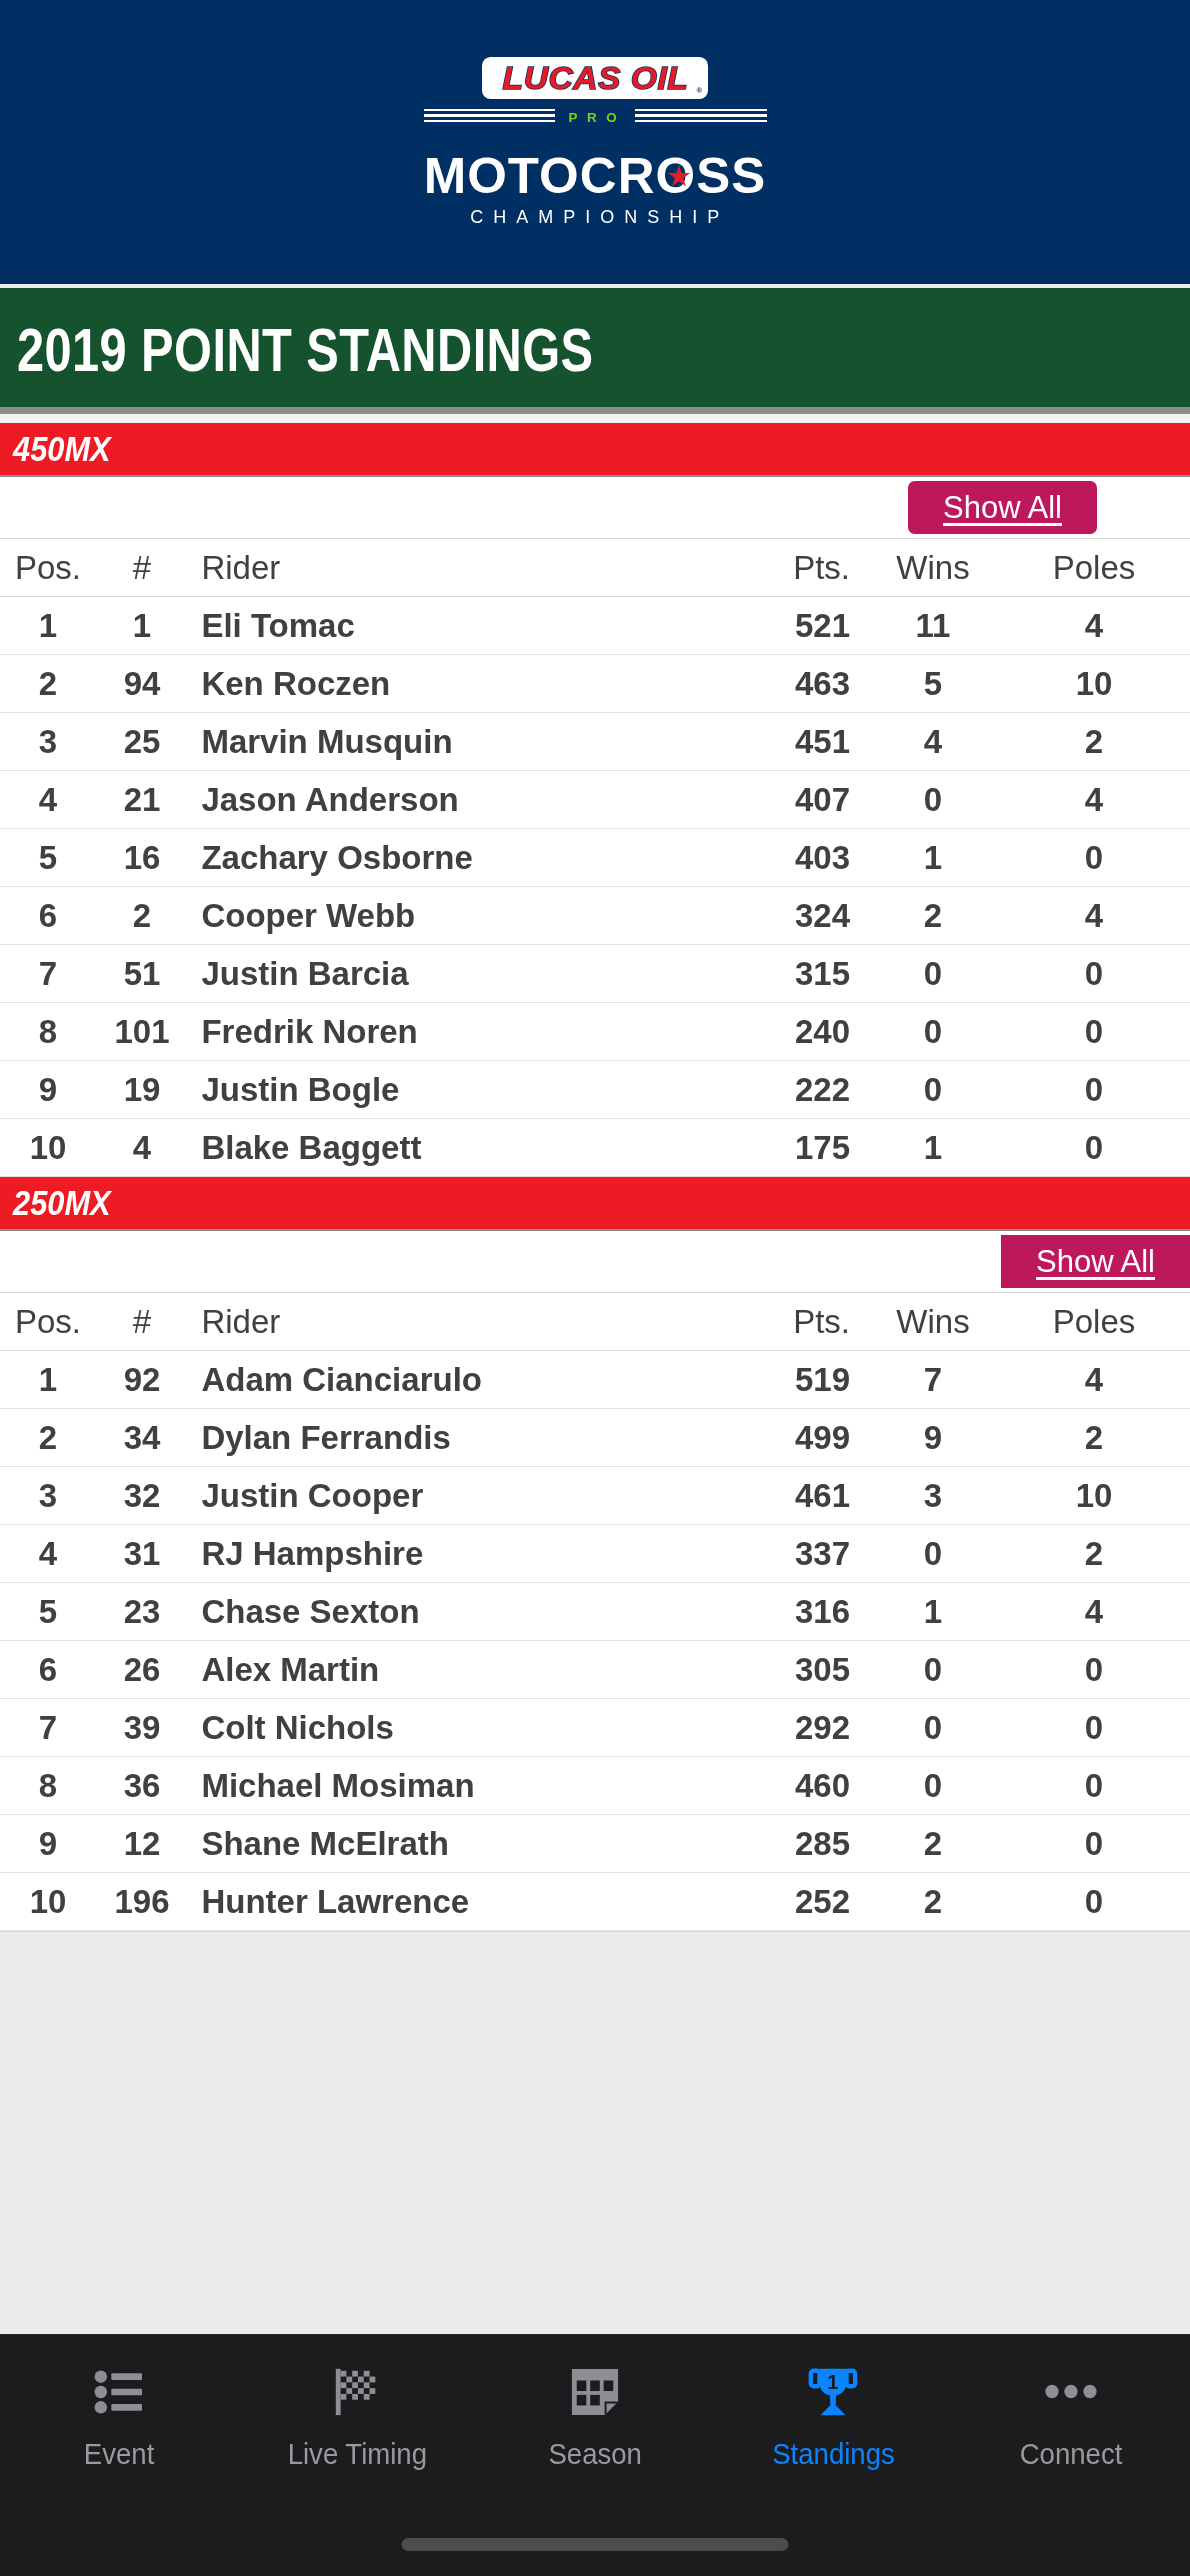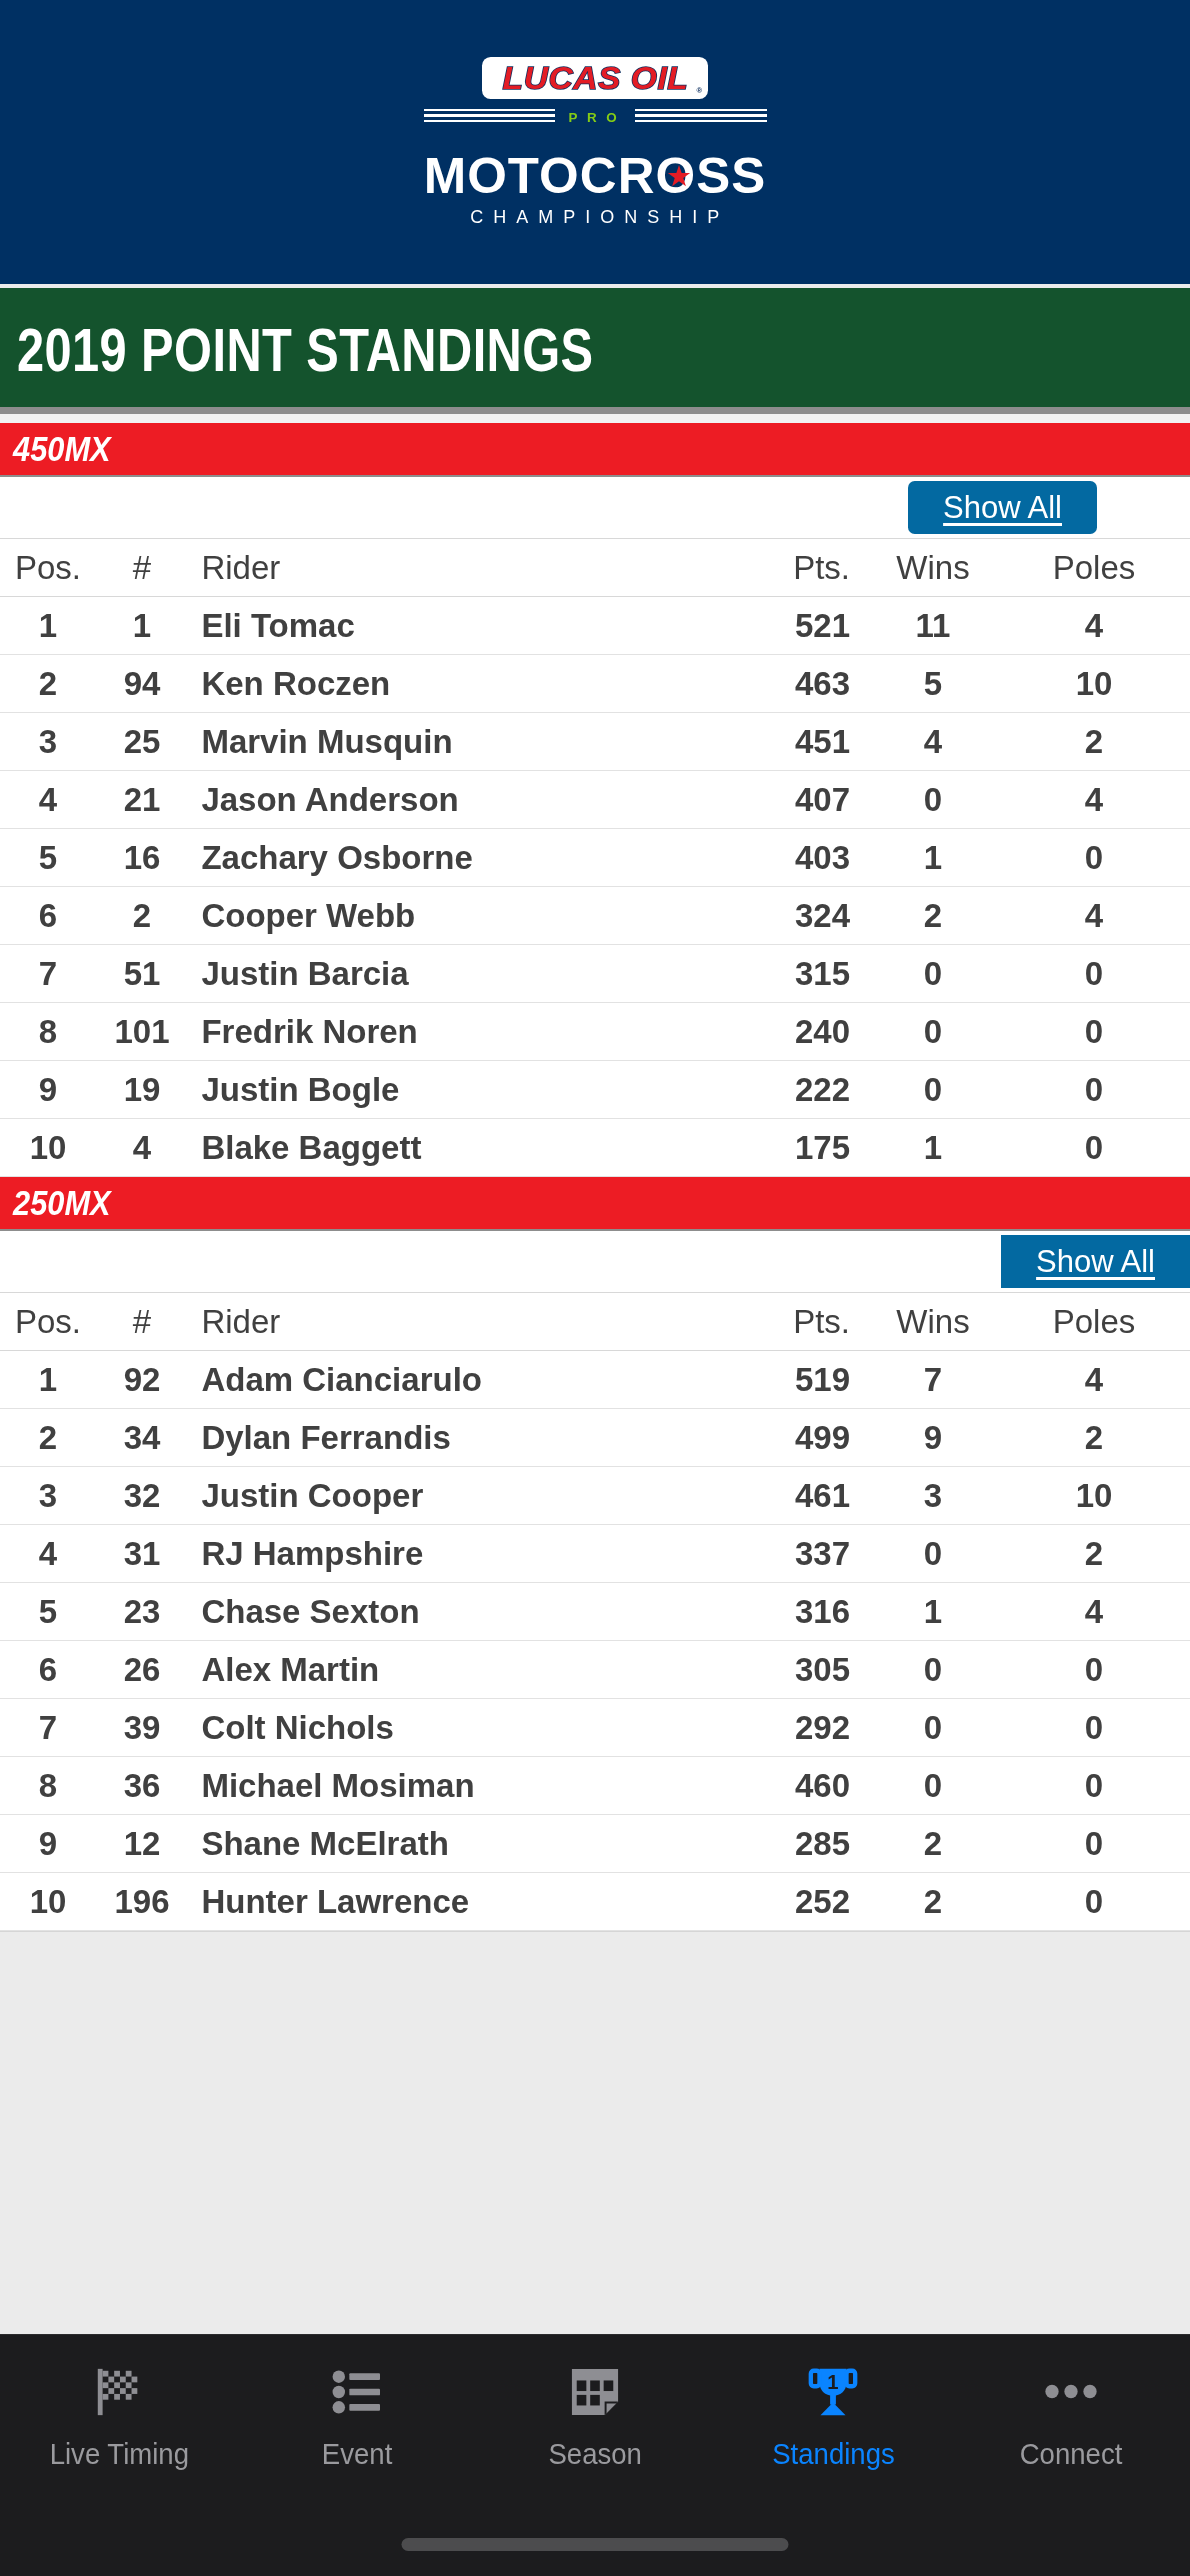--- a/index.html
+++ b/index.html
@@ -121,21 +121,21 @@
     margin-left:13.4px; white-space:nowrap;
   }
 
   
   .showall-row{
     width:1190px; height:61px; background:#ffffff;
     display:flex; align-items:center; justify-content:flex-end;
     position:relative;
   }
   .showall-btn{
-    background:#0369a1; border:none; cursor:pointer;
+    background:#be185d; border:none; cursor:pointer;
     height:53px; display:flex; align-items:center; justify-content:center;
     padding:0 35px;
     border-radius:6.7px;
   }
   .showall-btn.flush{ border-radius:0; }
   .showall-label{
     color:#ffffff; font-size:31px; font-weight:normal;
     text-decoration:underline; text-underline-offset:4.8px;
     font-family:"Liberation Sans", sans-serif;
     white-space:nowrap;
@@ -472,20 +472,34 @@
             <td class="ta-c">2</td>
             <td class="ta-c">0</td>
           </tr>
       </tbody>
     </table>
 
     <div class="filler" style="height:422px;"></div>
   </div>
 
   <div class="tabbar">
+
+    <div class="tab">
+      <div class="tab-icon">
+        <svg width="50" height="46" viewBox="0 0 52 48">
+          <circle cx="7" cy="8" r="6.5" fill="#8e8e93"></circle>
+          <rect x="18" y="4.5" width="32" height="7" rx="1" fill="#8e8e93"></rect>
+          <circle cx="7" cy="24" r="6.5" fill="#8e8e93"></circle>
+          <rect x="18" y="20.5" width="32" height="7" rx="1" fill="#8e8e93"></rect>
+          <circle cx="7" cy="40" r="6.5" fill="#8e8e93"></circle>
+          <rect x="18" y="36.5" width="32" height="7" rx="1" fill="#8e8e93"></rect>
+        </svg>
+      </div>
+      <span class="tab-label">Event</span>
+    </div>
 
     <div class="tab">
       <div class="tab-icon">
         <svg width="54" height="54" viewBox="0 0 56 56">
           <rect x="6" y="4" width="5" height="48" fill="#8e8e93"></rect>
           <g fill="#8e8e93">
             <rect x="11" y="6" width="6" height="6"></rect>
               <rect x="23" y="6" width="6" height="6"></rect>
               <rect x="35" y="6" width="6" height="6"></rect>
             <rect x="17" y="12" width="6" height="6"></rect>
@@ -501,34 +515,20 @@
               <rect x="23" y="30" width="6" height="6"></rect>
               <rect x="35" y="30" width="6" height="6"></rect>
           </g>
         </svg>
       </div>
       <span class="tab-label">Live Timing</span>
     </div>
 
     <div class="tab">
       <div class="tab-icon">
-        <svg width="50" height="46" viewBox="0 0 52 48">
-          <circle cx="7" cy="8" r="6.5" fill="#8e8e93"></circle>
-          <rect x="18" y="4.5" width="32" height="7" rx="1" fill="#8e8e93"></rect>
-          <circle cx="7" cy="24" r="6.5" fill="#8e8e93"></circle>
-          <rect x="18" y="20.5" width="32" height="7" rx="1" fill="#8e8e93"></rect>
-          <circle cx="7" cy="40" r="6.5" fill="#8e8e93"></circle>
-          <rect x="18" y="36.5" width="32" height="7" rx="1" fill="#8e8e93"></rect>
-        </svg>
-      </div>
-      <span class="tab-label">Event</span>
-    </div>
-
-    <div class="tab">
-      <div class="tab-icon">
         <svg width="50" height="50" viewBox="0 0 52 52">
           <path d="M2 2 H50 V36 L36 50 H2 Z" fill="#8e8e93"></path>
           <g fill="#1c1c1e">
             <rect x="7" y="14" width="10" height="11"></rect>
             <rect x="21" y="14" width="10" height="11"></rect>
             <rect x="35" y="14" width="10" height="11"></rect>
             <rect x="7" y="29" width="10" height="11"></rect>
             <rect x="21" y="29" width="10" height="11"></rect>
           </g>
           <path d="M36 50 V36 H50 Z" fill="#1c1c1e"></path>

